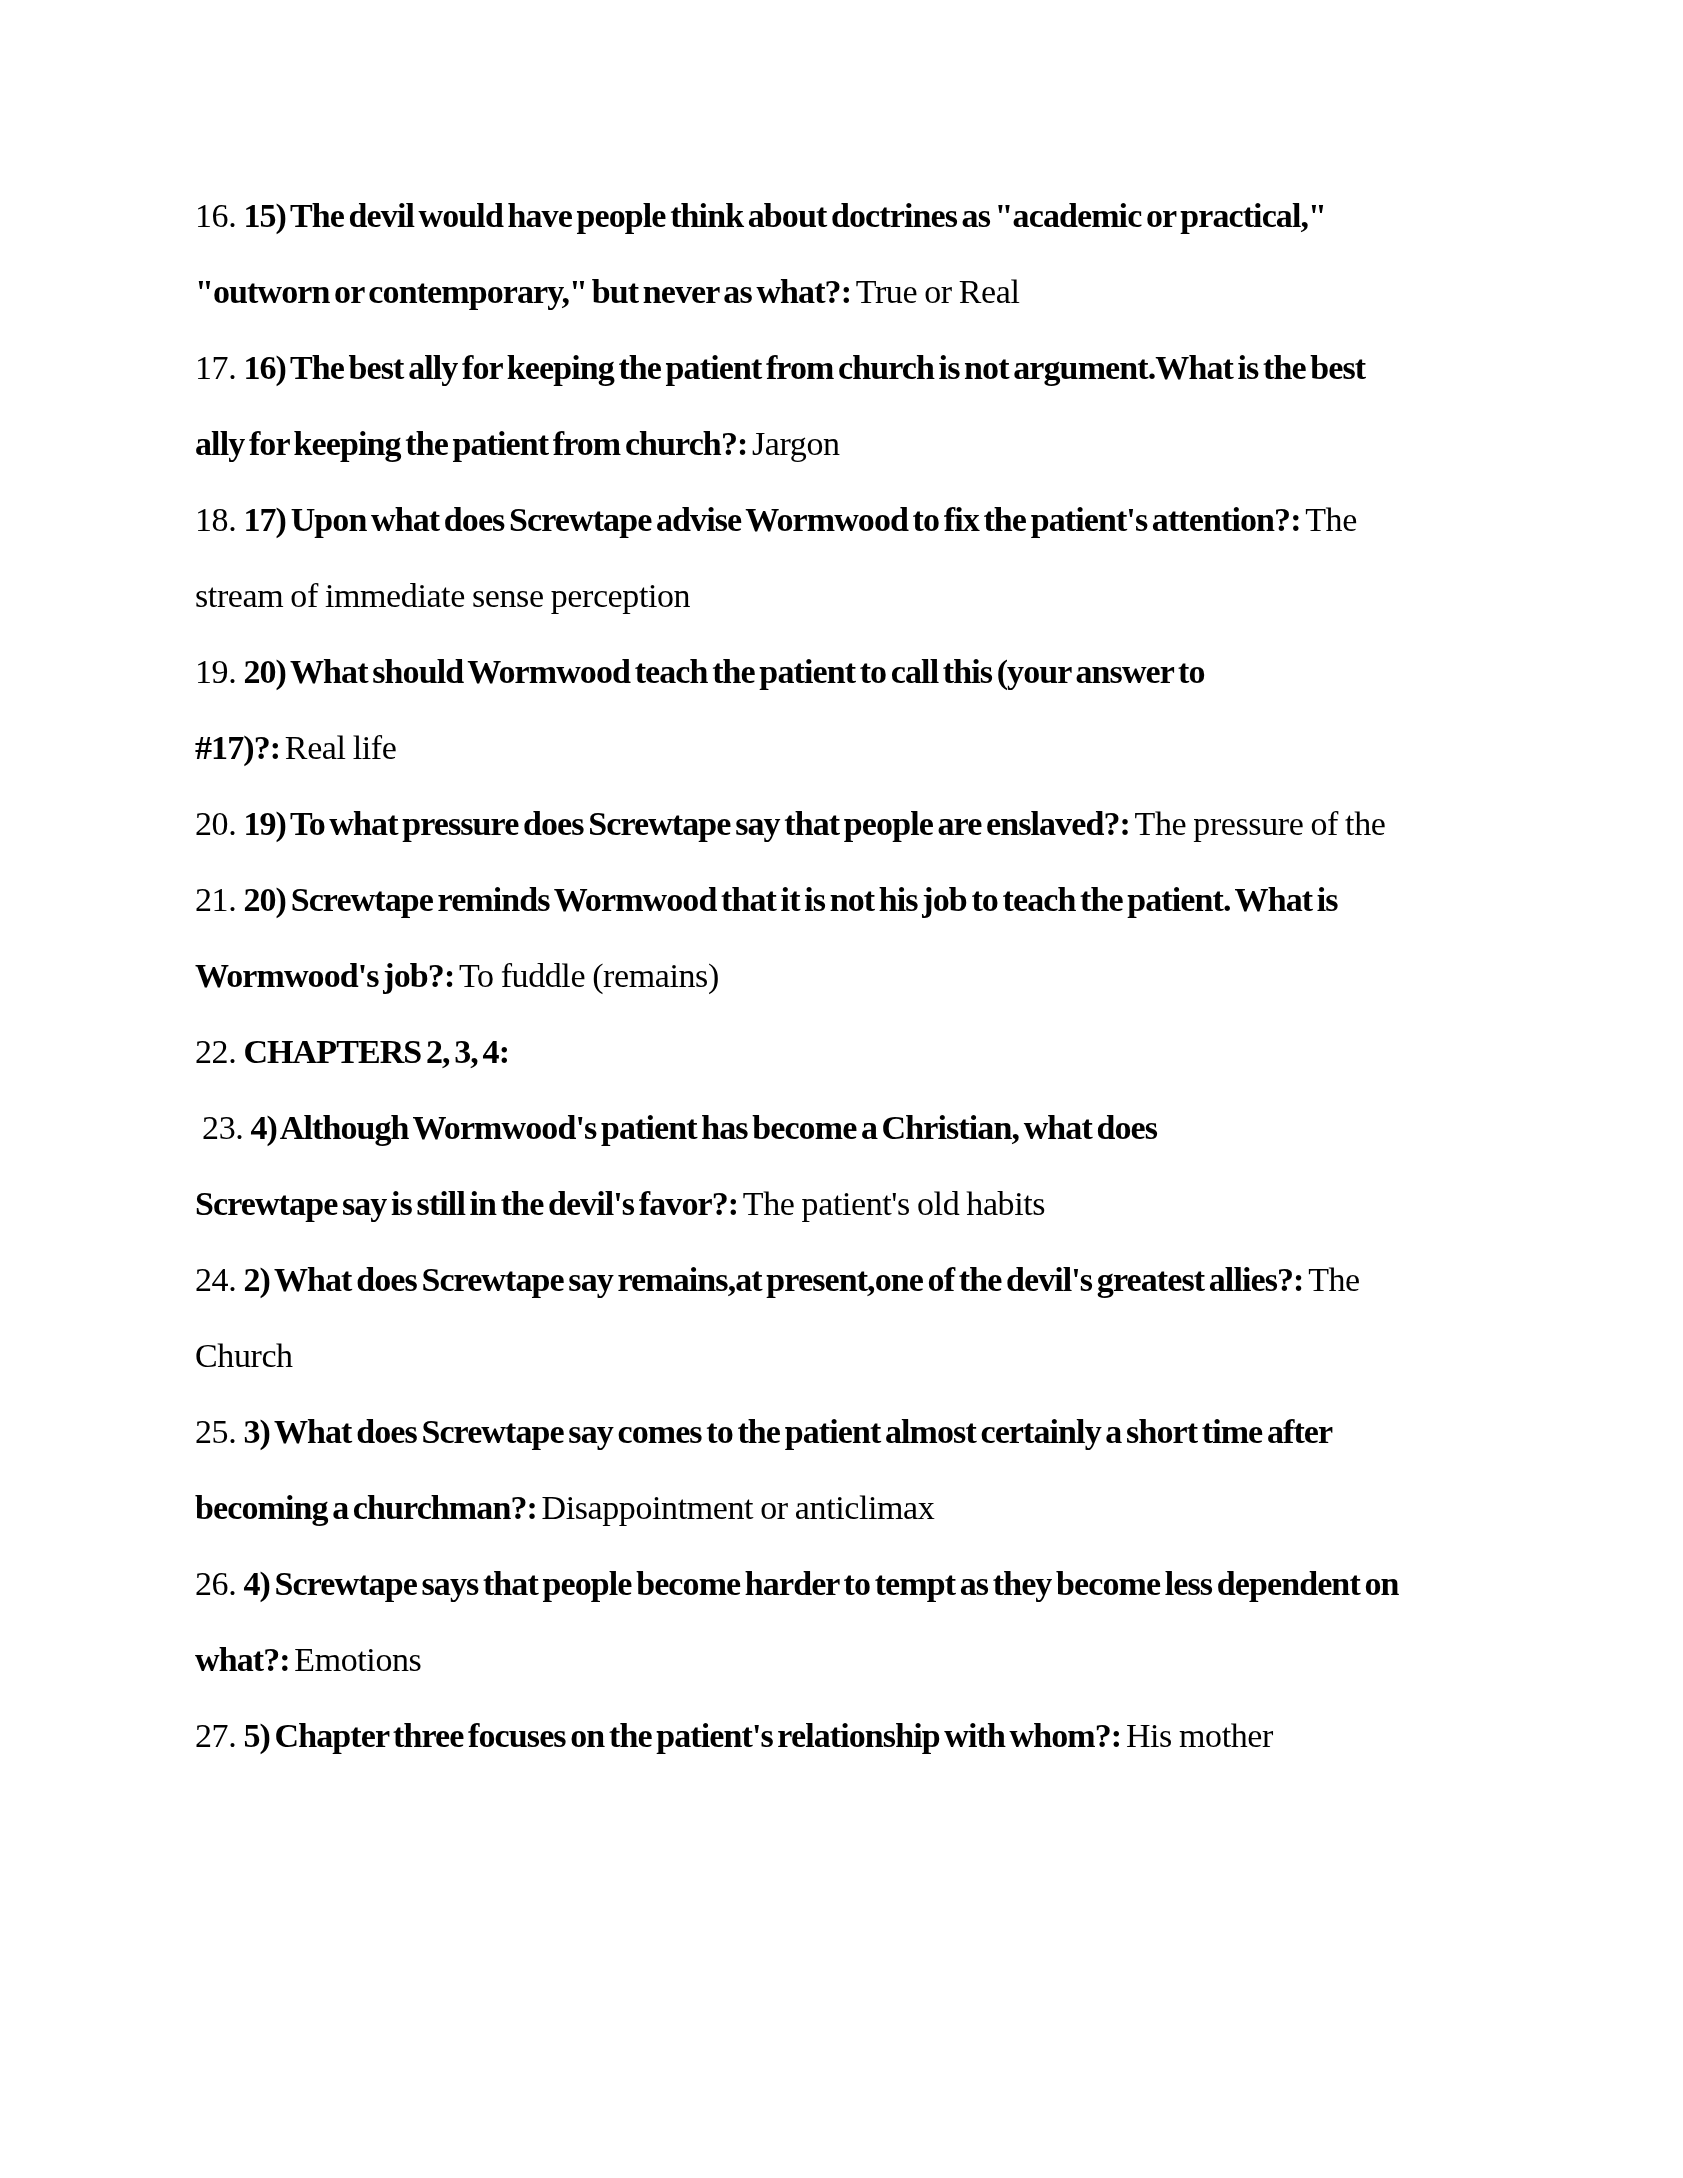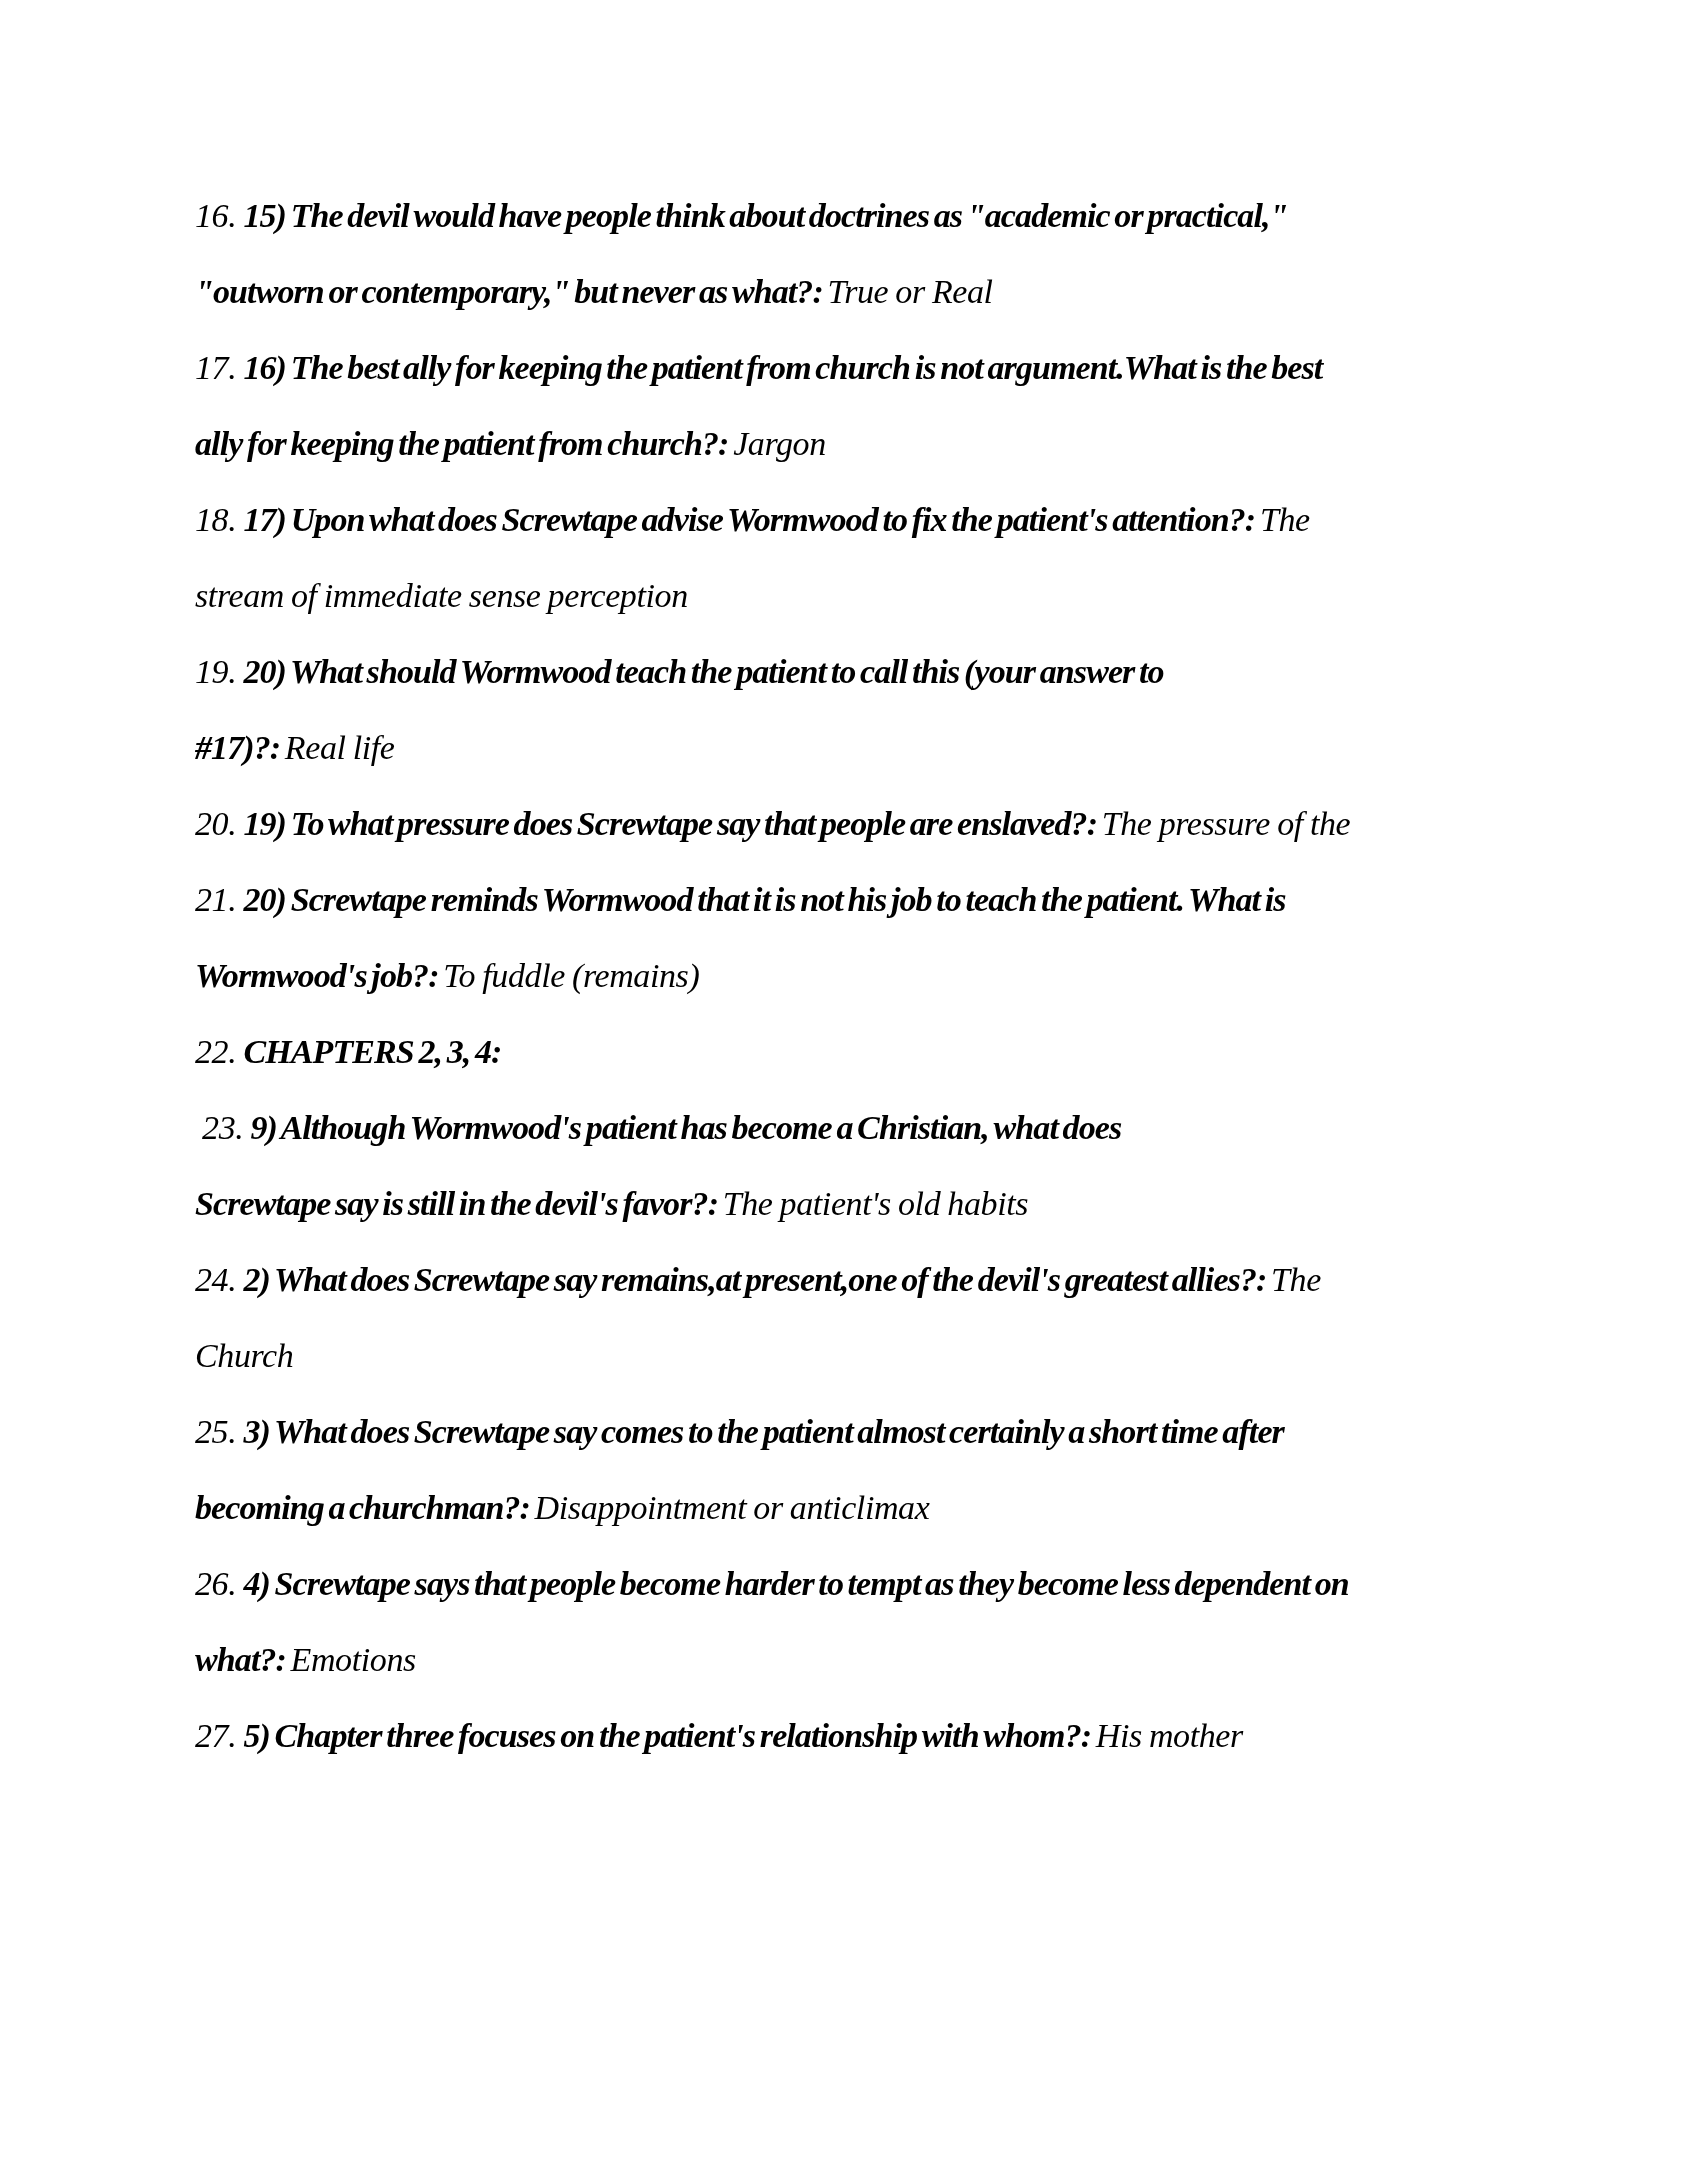--- a/index.html
+++ b/index.html
@@ -6,21 +6,20 @@
     margin: 0;
     padding: 0;
     background: #ffffff;
   }
   .page {
     position: relative;
     width: 1683px;
     height: 2178px;
     background: #ffffff;
     overflow: hidden;
-    font-style: italic;
   }
   .content {
     position: absolute;
     left: 195px;
     top: 178px;
     width: 1386px;
     color: #000000;
     font-family: "Liberation Serif", "DejaVu Serif", serif;
     font-size: 34px;
   }
@@ -50,21 +49,21 @@
       <div class="line"><span class="r">17. </span><span class="b">16) The best ally for keeping the patient from church is not argument.What is the best</span></div>
       <div class="line"><span class="b">ally for keeping the patient from church?: </span><span class="r">Jargon</span></div>
       <div class="line"><span class="r">18. </span><span class="b">17) Upon what does Screwtape advise Wormwood to fix the patient's attention?: </span><span class="r">The</span></div>
       <div class="line"><span class="r">stream of immediate sense perception</span></div>
       <div class="line"><span class="r">19. </span><span class="b">20) What should Wormwood teach the patient to call this (your answer to</span></div>
       <div class="line"><span class="b">#17)?: </span><span class="r">Real life</span></div>
       <div class="line"><span class="r">20. </span><span class="b">19) To what pressure does Screwtape say that people are enslaved?: </span><span class="r">The pressure of the</span></div>
       <div class="line"><span class="r">21. </span><span class="b">20) Screwtape reminds Wormwood that it is not his job to teach the patient. What is</span></div>
       <div class="line"><span class="b">Wormwood's job?: </span><span class="r">To fuddle (remains)</span></div>
       <div class="line"><span class="r">22. </span><span class="b">CHAPTERS 2, 3, 4:</span></div>
-      <div class="line"><span class="r"> 23. </span><span class="b">9) Although Wormwood's patient has become a Christian, what does</span></div>
+      <div class="line"><span class="r"> 23. </span><span class="b">4) Although Wormwood's patient has become a Christian, what does</span></div>
       <div class="line"><span class="b">Screwtape say is still in the devil's favor?: </span><span class="r">The patient's old habits</span></div>
       <div class="line"><span class="r">24. </span><span class="b">2) What does Screwtape say remains,at present,one of the devil's greatest allies?: </span><span class="r">The</span></div>
       <div class="line"><span class="r">Church</span></div>
       <div class="line"><span class="r">25. </span><span class="b">3) What does Screwtape say comes to the patient almost certainly a short time after</span></div>
       <div class="line"><span class="b">becoming a churchman?: </span><span class="r">Disappointment or anticlimax</span></div>
       <div class="line"><span class="r">26. </span><span class="b">4) Screwtape says that people become harder to tempt as they become less dependent on</span></div>
       <div class="line"><span class="b">what?: </span><span class="r">Emotions</span></div>
       <div class="line"><span class="r">27. </span><span class="b">5) Chapter three focuses on the patient's relationship with whom?: </span><span class="r">His mother</span></div>
     </div>
 </div>

